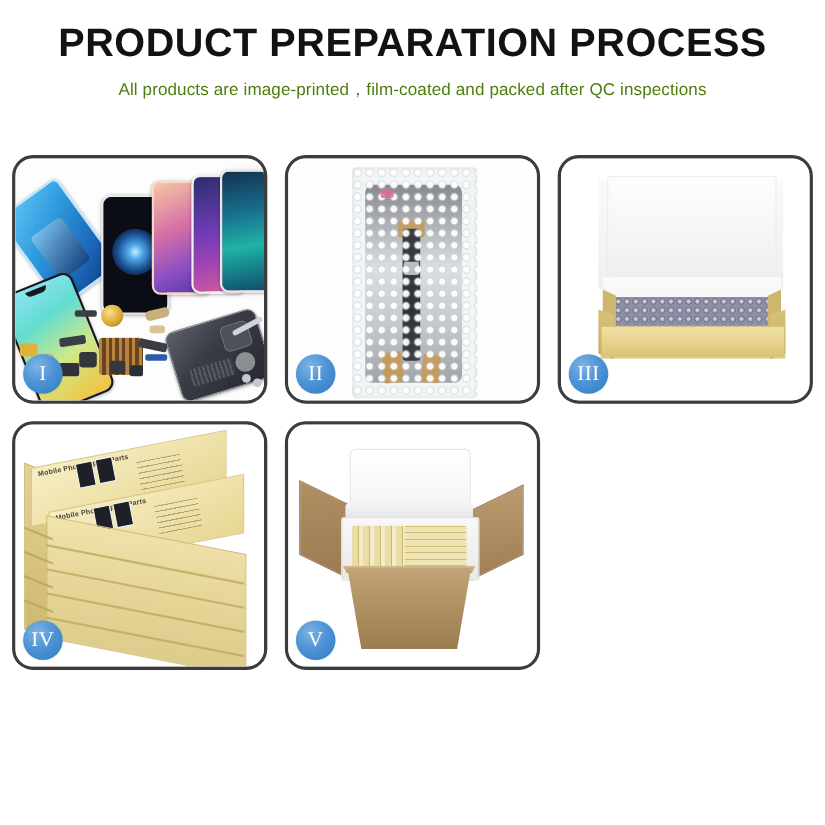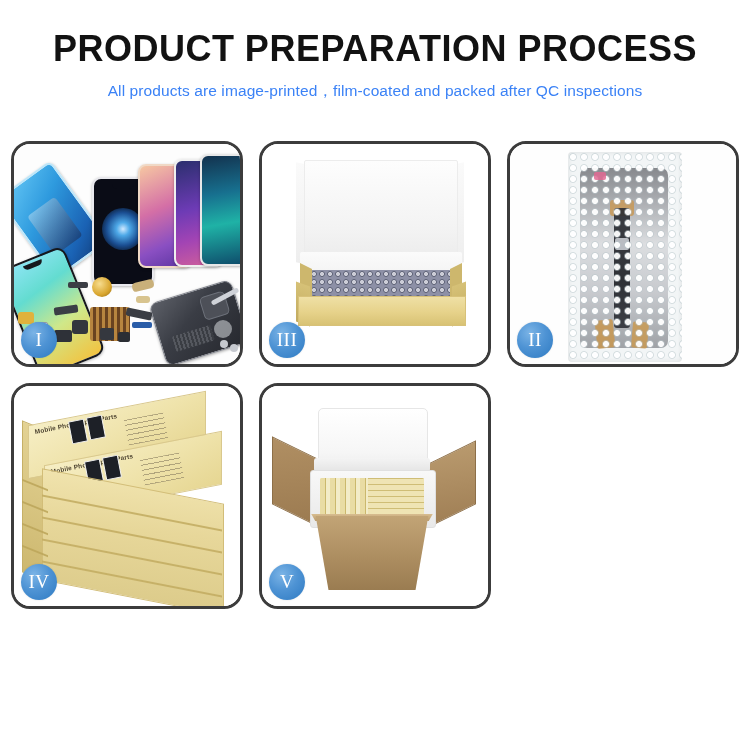--- a/index.html
+++ b/index.html
@@ -4,27 +4,27 @@
 <style>
   html,body{margin:0;padding:0;}
   body{
     width:750px;height:750px;background:#ffffff;overflow:hidden;
     font-family:"Liberation Sans", sans-serif;
     -webkit-font-smoothing:antialiased;
   }
   .page{position:relative;width:750px;height:750px;}
 
   
-  .header{padding-top:31px;text-align:center;}
+  .header{padding-top:21px;text-align:center;}
   .title{
     font-size:36px;font-weight:700;letter-spacing:.5px;color:#121212;
     line-height:1;white-space:nowrap;
   }
   .subtitle{
-    margin-top:14px;font-size:15.5px;color:#3b82f6;font-weight:400;
+    margin-top:14px;font-size:15.5px;color:#4d7c0f;font-weight:400;
     letter-spacing:.1px;white-space:nowrap;
   }
 
   
   .grid{
     position:absolute;left:11px;top:141px;
     width:728px;
     display:grid;
     grid-template-columns:232px 232px 232px;
     grid-template-rows:226px 226px;
@@ -285,48 +285,48 @@
         <div class="prt s12"></div>
         <div class="prt s13"></div>
         <div class="prt s14"></div>
         <div class="prt s15"></div>
         <div class="prt s16"></div>
       </div>
       <div class="badge">I</div>
     </div>
 
     <div class="card">
+      <div class="scene p2">
+        <div class="bubble">
+          <div class="lcd"></div>
+          <div class="flex-pad"></div>
+          <div class="flex"></div>
+          <div class="flex-chip"></div>
+          <div class="tape-l"></div>
+          <div class="tape-r"></div>
+          <div class="pinkdot"></div>
+        </div>
+      </div>
+      <div class="badge">II</div>
+    </div>
+
+    <div class="card">
       <div class="scene p3">
         <div class="b3-lidL"></div>
         <div class="b3-lidR"></div>
         <div class="b3-lid"></div>
         <div class="b3-foam"></div>
         <div class="b3-fill"></div>
         <div class="b3-lipL"></div>
         <div class="b3-lipR"></div>
         <div class="b3-endL"></div>
         <div class="b3-endR"></div>
         <div class="b3-front"></div>
       </div>
       <div class="badge">III</div>
-    </div>
-
-    <div class="card">
-      <div class="scene p2">
-        <div class="bubble">
-          <div class="lcd"></div>
-          <div class="flex-pad"></div>
-          <div class="flex"></div>
-          <div class="flex-chip"></div>
-          <div class="tape-l"></div>
-          <div class="tape-r"></div>
-          <div class="pinkdot"></div>
-        </div>
-      </div>
-      <div class="badge">II</div>
     </div>
 
     <div class="card">
       <div class="scene p4">
         <div class="sb-sideL"></div>
         <div class="sb-top"></div>
         <div class="lbl lbl1">Mobile Phone Spare Parts</div>
         <div class="scr scr1a"></div>
         <div class="scr scr1b"></div>
         <div class="tlines tl1"></div>

